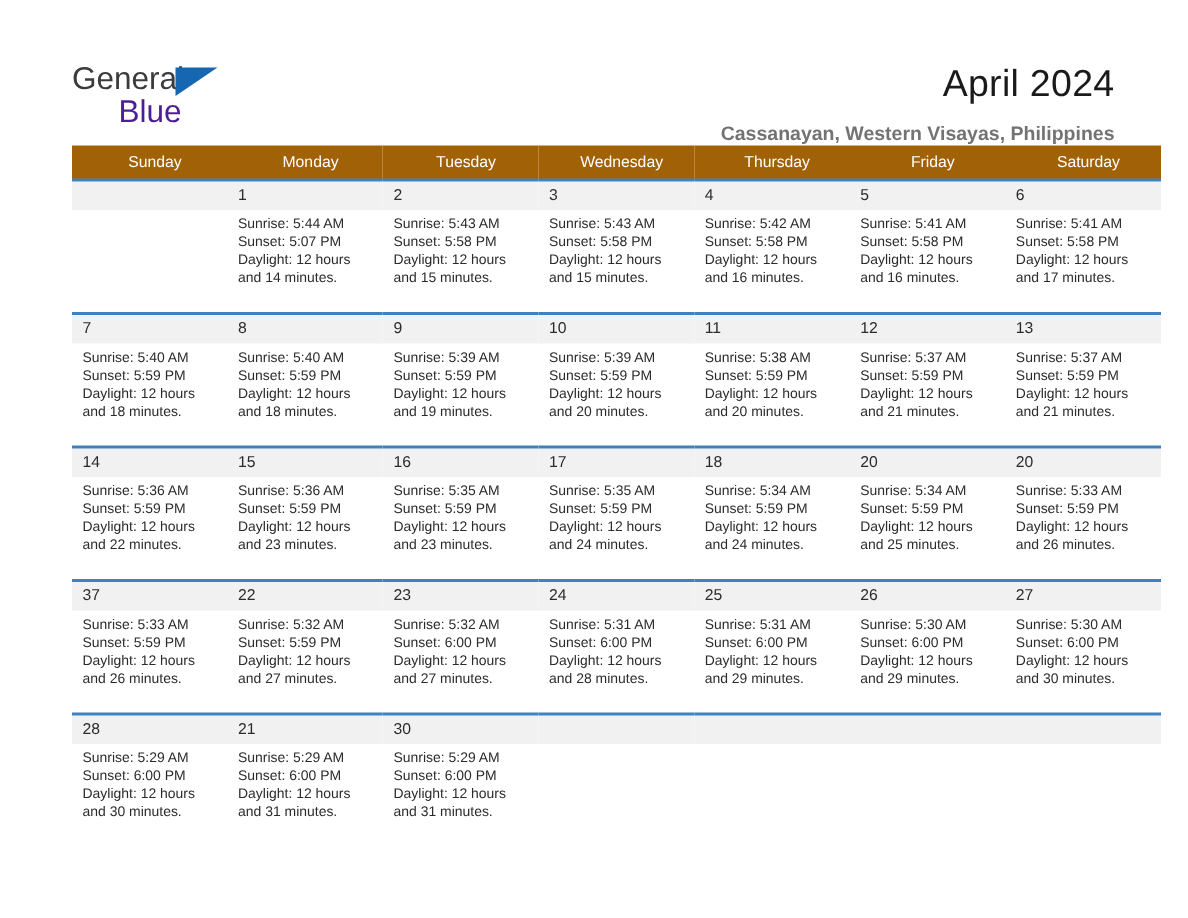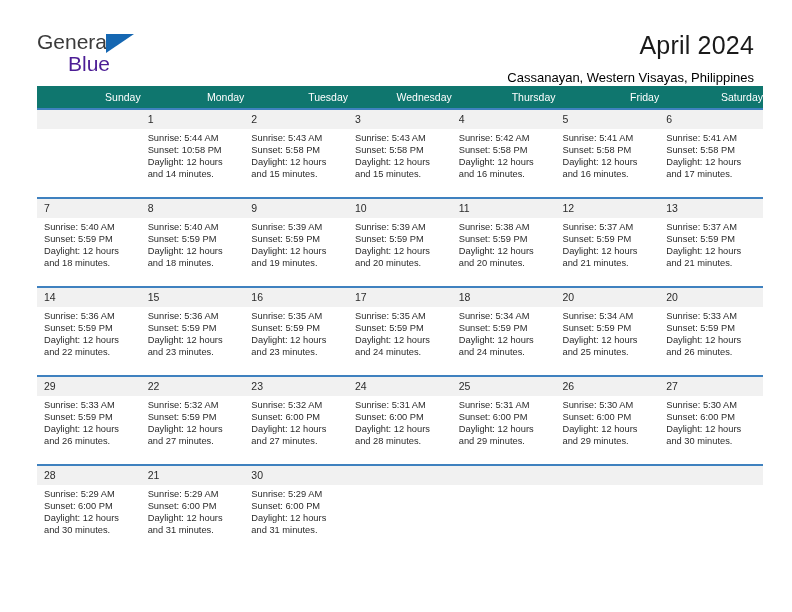--- a/index.html
+++ b/index.html
@@ -12,21 +12,21 @@
     height: 612px;
     background: #ffffff;
     font-family: "Liberation Sans", sans-serif;
     color: #000000;
     overflow: hidden;
   }
   .page {
     width: 792px;
     height: 612px;
     position: relative;
-    padding: 4px;
+    padding: 15px;
   }
 
   
   .top {
     display: flex;
     align-items: flex-start;
     justify-content: space-between;
     padding: 26px 34px 0 33px;
     height: 78px;
   }
@@ -68,38 +68,39 @@
     padding-top: 0px;
   }
   .title-main {
     font-size: 25px;
     color: #1a1a1a;
     line-height: 30px;
     letter-spacing: 0.2px;
   }
   .title-sub {
     font-size: 13px;
-    color: #000000;
+    color: #737373;
     line-height: 18px;
     margin-top: 9px;
+    font-weight: bold;
   }
 
   
   .cal {
     margin: 4px 33px 0 33px;
     width: 726px;
     border-collapse: collapse;
     table-layout: fixed;
   }
   .cal thead th {
-    background: #0f766e;
+    background: #a16207;
     color: #ffffff;
     font-size: 10.5px;
     font-weight: normal;
-    text-align: right;
+    text-align: center;
     padding: 5px 0 5px 7px;
     height: 21px;
     line-height: 12px;
   }
   .week-row > td {
     vertical-align: top;
     padding: 0;
     border-top: 2px solid #3f81bf;
     height: 89px;
   }
@@ -173,21 +174,21 @@
         <td>
             <span class="cell-inner">
               <div class="daynum"></div>
               <div class="info"></div>
             </span>
           </td>
         <td>
             <span class="cell-inner">
               <div class="daynum">1</div>
               <div class="info">Sunrise: 5:44 AM
-Sunset: 10:58 PM
+Sunset: 5:07 PM
 Daylight: 12 hours
 and 14 minutes.</div>
             </span>
           </td>
         <td>
             <span class="cell-inner">
               <div class="daynum">2</div>
               <div class="info">Sunrise: 5:43 AM
 Sunset: 5:58 PM
 Daylight: 12 hours
@@ -360,21 +361,21 @@
 Sunset: 5:59 PM
 Daylight: 12 hours
 and 26 minutes.</div>
             </span>
           </td>
       </tr>
 
       <tr class="week-row">
         <td>
             <span class="cell-inner">
-              <div class="daynum">29</div>
+              <div class="daynum">37</div>
               <div class="info">Sunrise: 5:33 AM
 Sunset: 5:59 PM
 Daylight: 12 hours
 and 26 minutes.</div>
             </span>
           </td>
         <td>
             <span class="cell-inner">
               <div class="daynum">22</div>
               <div class="info">Sunrise: 5:32 AM

